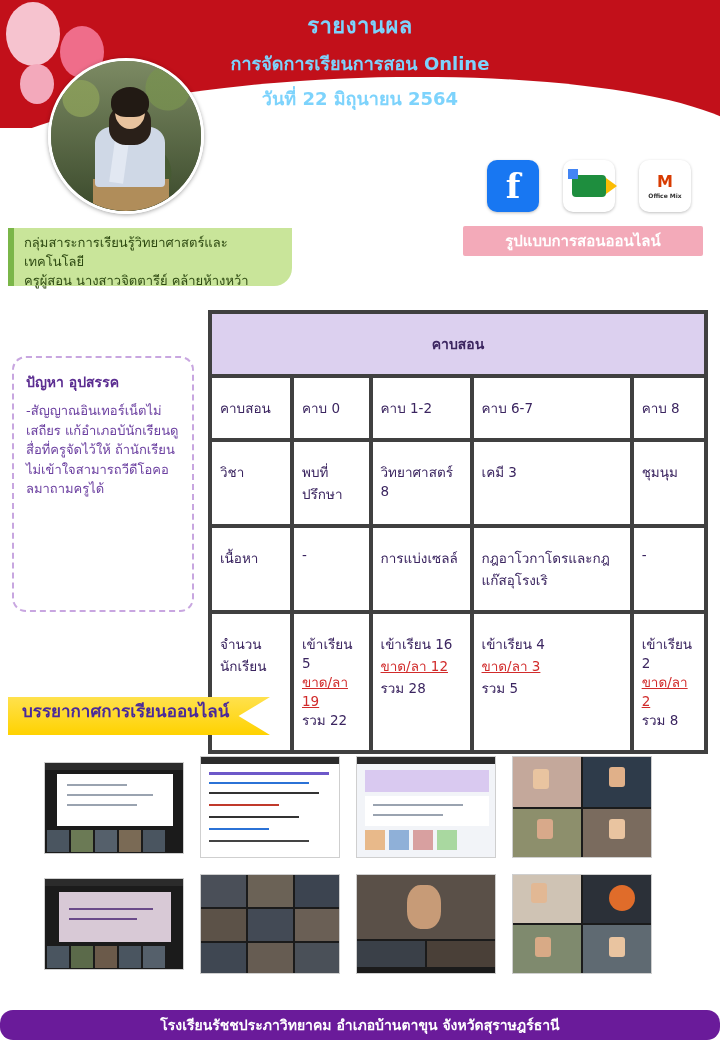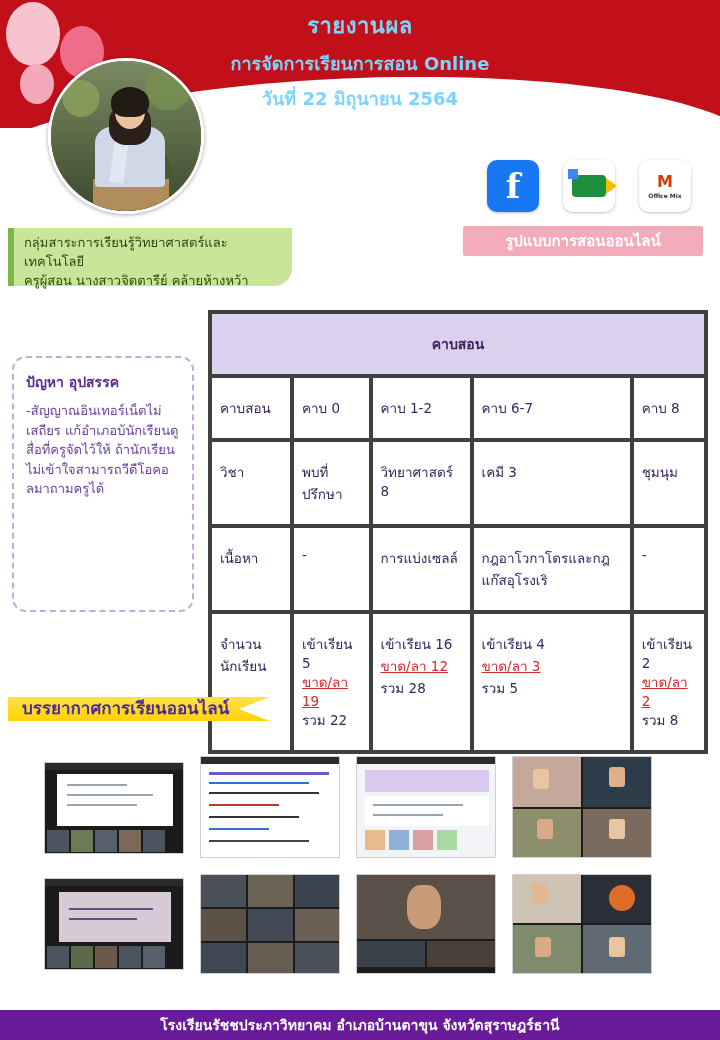--- a/index.html
+++ b/index.html
@@ -168,45 +168,45 @@
   }
   .tbl thead th {
     background:#dcd0ef; text-align:center; font-weight:bold; color:#3b2560; font-size:14px;
   }
   .tbl .rowhead { width: 82px; color:#3b2560; }
   .tbl .red { color:#d12b2b;text-decoration:underline; }
 
   
   .ribbon-wrap { position:absolute; left: 8px; top: 697px; width: 290px; height: 38px; }
   .ribbon {
-    position:absolute; left:0; top:0; width: 262px; height: 24px;
+    position:absolute; left:0; top:0; width: 262px; height: 38px;
     background: linear-gradient(180deg,#ffe14d,#ffd200);
     clip-path: polygon(0 0, 100% 0, 88% 50%, 100% 100%, 0 100%);
-    display:flex; align-items:flex-end;
+    display:flex; align-items:flex-start;
   }
   .ribbon span { padding-left: 14px; color:#4a2a9a; font-size: 17px; font-weight: bold; }
 
   
   .gallery { position:absolute; left: 40px; top: 748px; width: 648px; height: 232px; }
   .shot {
     position:absolute; width: 140px; height: 92px; background:#1b1b1b;
     border: 1px solid #cfcfcf; overflow:hidden;
   }
   .shot .bar { position:absolute; left:0; top:0; width:100%; height:7px; background:#2b2b2b; }
   .shot .mainarea { position:absolute; left:0; top:7px; right:0; bottom:0; }
   .tile { position:absolute; background:#3a3f46; }
   .doc { position:absolute; background:#ffffff; }
   .docline { position:absolute; background:#9aa3b0; height:2px; }
   .face { position:absolute; border-radius:3px; }
 
   
   .footer {
     position:absolute; left:0; bottom:0; width:720px; height:30px;
     background:#6a1b9a; color:#ffffff; font-size:14px; font-weight:bold;
-    display:flex; align-items:center; justify-content:center;
+    display:flex; align-items:center; justify-content:center;border-radius:13px;
   }
 </style>
 </head>
 <body>
 
 <div class="page">
 
   <div class="header">
     <div class="header-wave"></div>
     <div class="balloon b1"></div>

